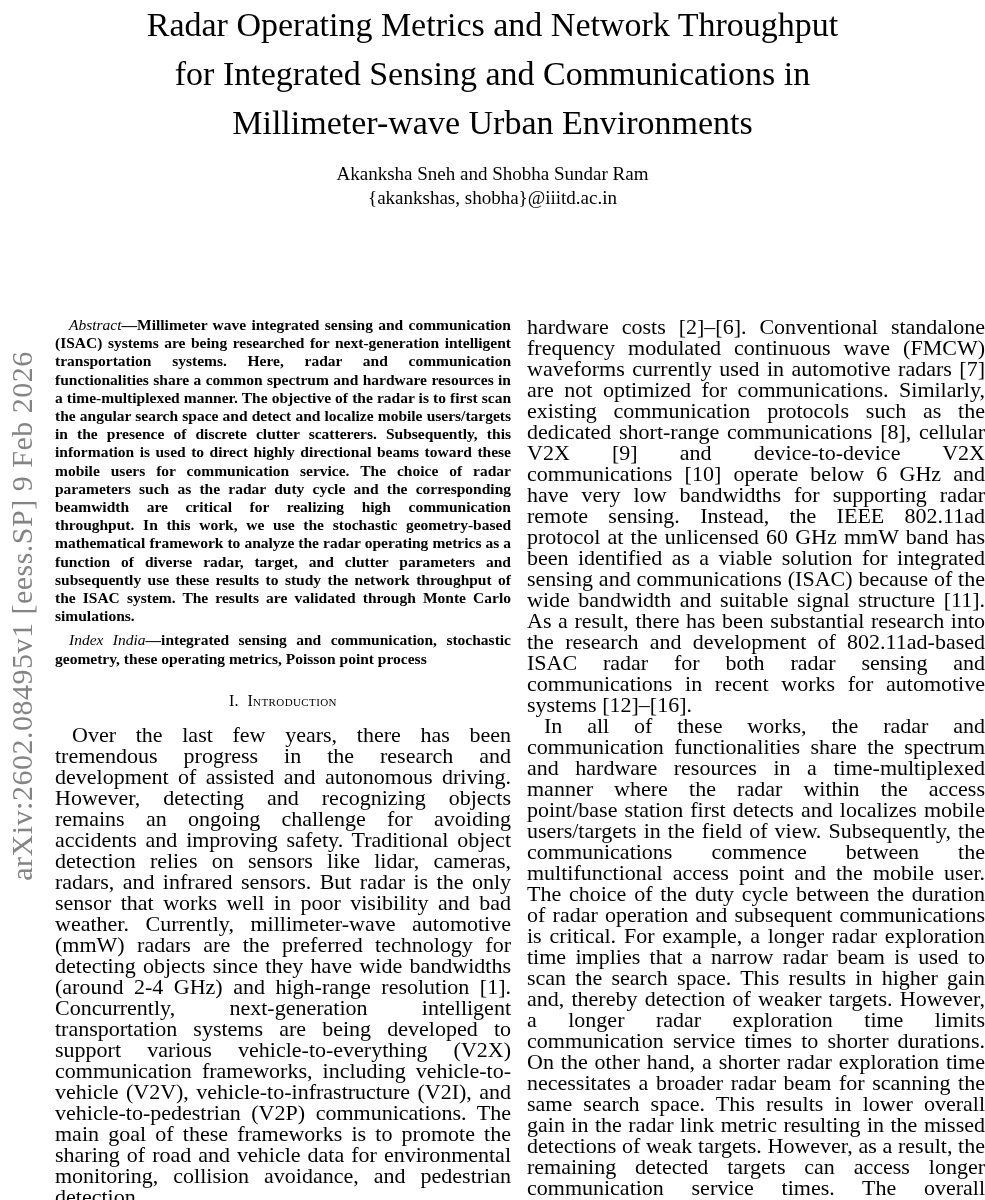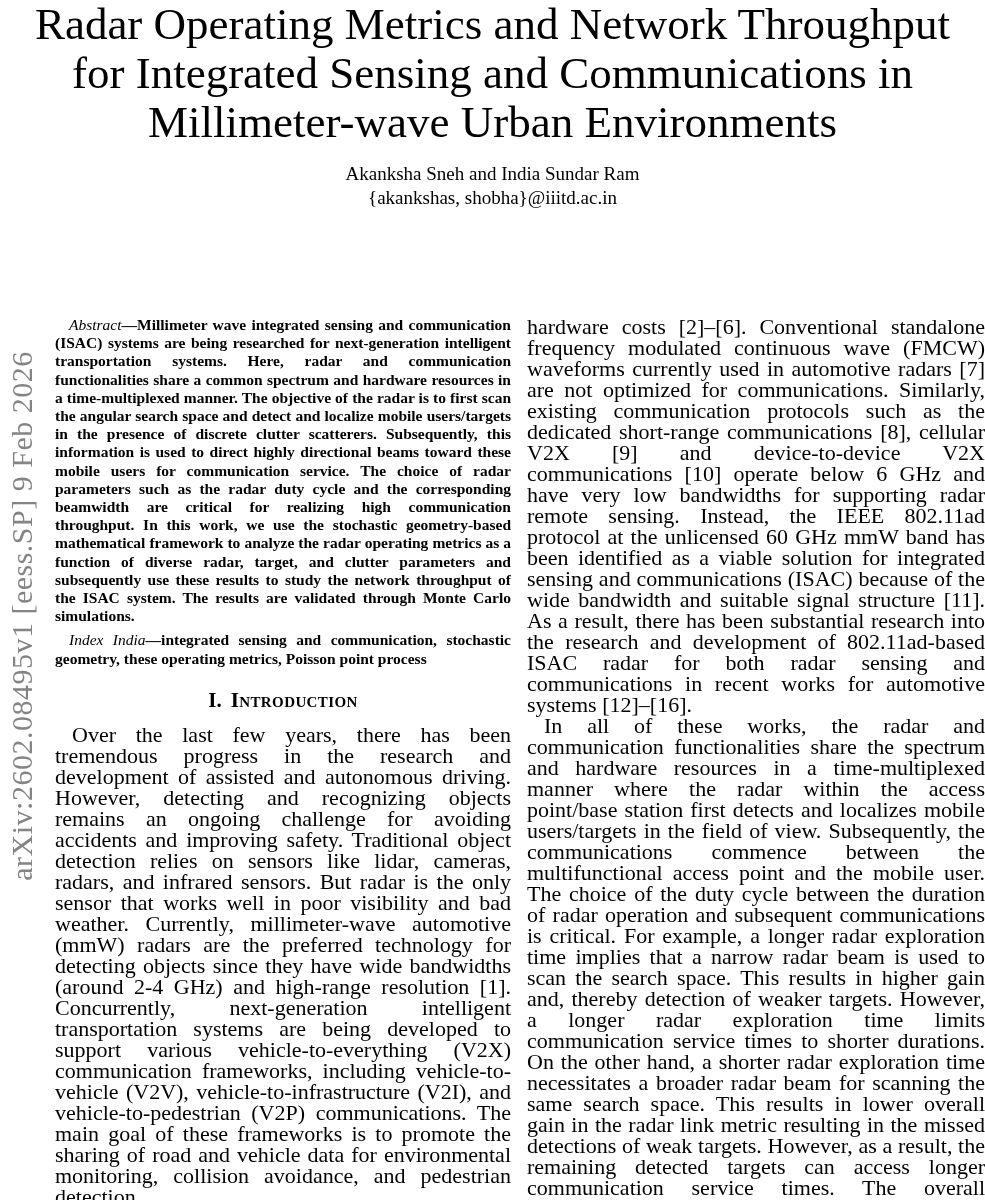--- a/index.html
+++ b/index.html
@@ -36,21 +36,21 @@
   .header {
     position: absolute;
     top: 0;
     left: 0;
     width: 985px;
     text-align: center;
   }
   .paper-title {
     margin: 0;
     font-weight: 400;
-    font-size: 45px;
+    font-size: 34px;
     line-height: 49px;
   }
   .paper-title .title-line { display: block; }
   .author-block {
     margin-top: 15px;
     font-size: 19px;
     line-height: 23.5px;
   }
 
   
@@ -72,22 +72,22 @@
   }
   .abstract-par .lead {
     font-style: italic;
     font-weight: 400;
   }
   .index-par { margin-top: 6px; }
 
   .section-heading {
     margin: 22px 0 13px 0;
     text-align: center;
-    font-size: 21px;
-    font-weight: 700;
+    font-size: 16px;
+    font-weight: 400;
     line-height: 21px;
   }
   .section-heading .sec-num { margin-right: 9px; }
   .section-heading .sc {
     font-variant: small-caps;
     letter-spacing: 0.4px;
   }
 
   .body-par {
     font-size: 22px;
@@ -102,21 +102,21 @@
 
   <div class="arxiv-banner">arXiv:2602.08495v1 [eess.SP] 9 Feb 2026</div>
 
   <div class="header">
     <h1 class="paper-title">
       <span class="title-line">Radar Operating Metrics and Network Throughput</span>
       <span class="title-line">for Integrated Sensing and Communications in</span>
       <span class="title-line">Millimeter-wave Urban Environments</span>
     </h1>
     <div class="author-block">
-      <div>Akanksha Sneh and India Sundar Ram</div>
+      <div>Akanksha Sneh and Shobha Sundar Ram</div>
       <div>{akankshas, shobha}@iiitd.ac.in</div>
     </div>
   </div>
 
   <div class="col col-left">
     <p class="abstract-par"><span class="lead">Abstract</span><span>—Millimeter wave integrated sensing and communication (ISAC) systems are being researched for next-generation intelligent transportation systems. Here, radar and communication functionalities share a common spectrum and hardware resources in a time-multiplexed manner. The objective of the radar is to first scan the angular search space and detect and localize mobile users/targets in the presence of discrete clutter scatterers. Subsequently, this information is used to direct highly directional beams toward these mobile users for communication service. The choice of radar parameters such as the radar duty cycle and the corresponding beamwidth are critical for realizing high communication throughput. In this work, we use the stochastic geometry-based mathematical framework to analyze the radar operating metrics as a function of diverse radar, target, and clutter parameters and subsequently use these results to study the network throughput of the ISAC system. The results are validated through Monte Carlo simulations.</span></p>
     <p class="abstract-par index-par"><span class="lead">Index India</span><span>—integrated sensing and communication, stochastic geometry, these operating metrics, Poisson point process</span></p>
     <h2 class="section-heading"><span class="sec-num">I.</span><span class="sc">Introduction</span></h2>
     <p class="body-par indent">Over the last few years, there has been tremendous progress in the research and development of assisted and autonomous driving. However, detecting and recognizing objects remains an ongoing challenge for avoiding accidents and improving safety. Traditional object detection relies on sensors like lidar, cameras, radars, and infrared sensors. But radar is the only sensor that works well in poor visibility and bad weather. Currently, millimeter-wave automotive (mmW) radars are the preferred technology for detecting objects since they have wide bandwidths (around 2-4 GHz) and high-range resolution [1]. Concurrently, next-generation intelligent transportation systems are being developed to support various vehicle-to-everything (V2X) communication frameworks, including vehicle-to-vehicle (V2V), vehicle-to-infrastructure (V2I), and vehicle-to-pedestrian (V2P) communications. The main goal of these frameworks is to promote the sharing of road and vehicle data for environmental monitoring, collision avoidance, and pedestrian detection.</p>
   </div>

